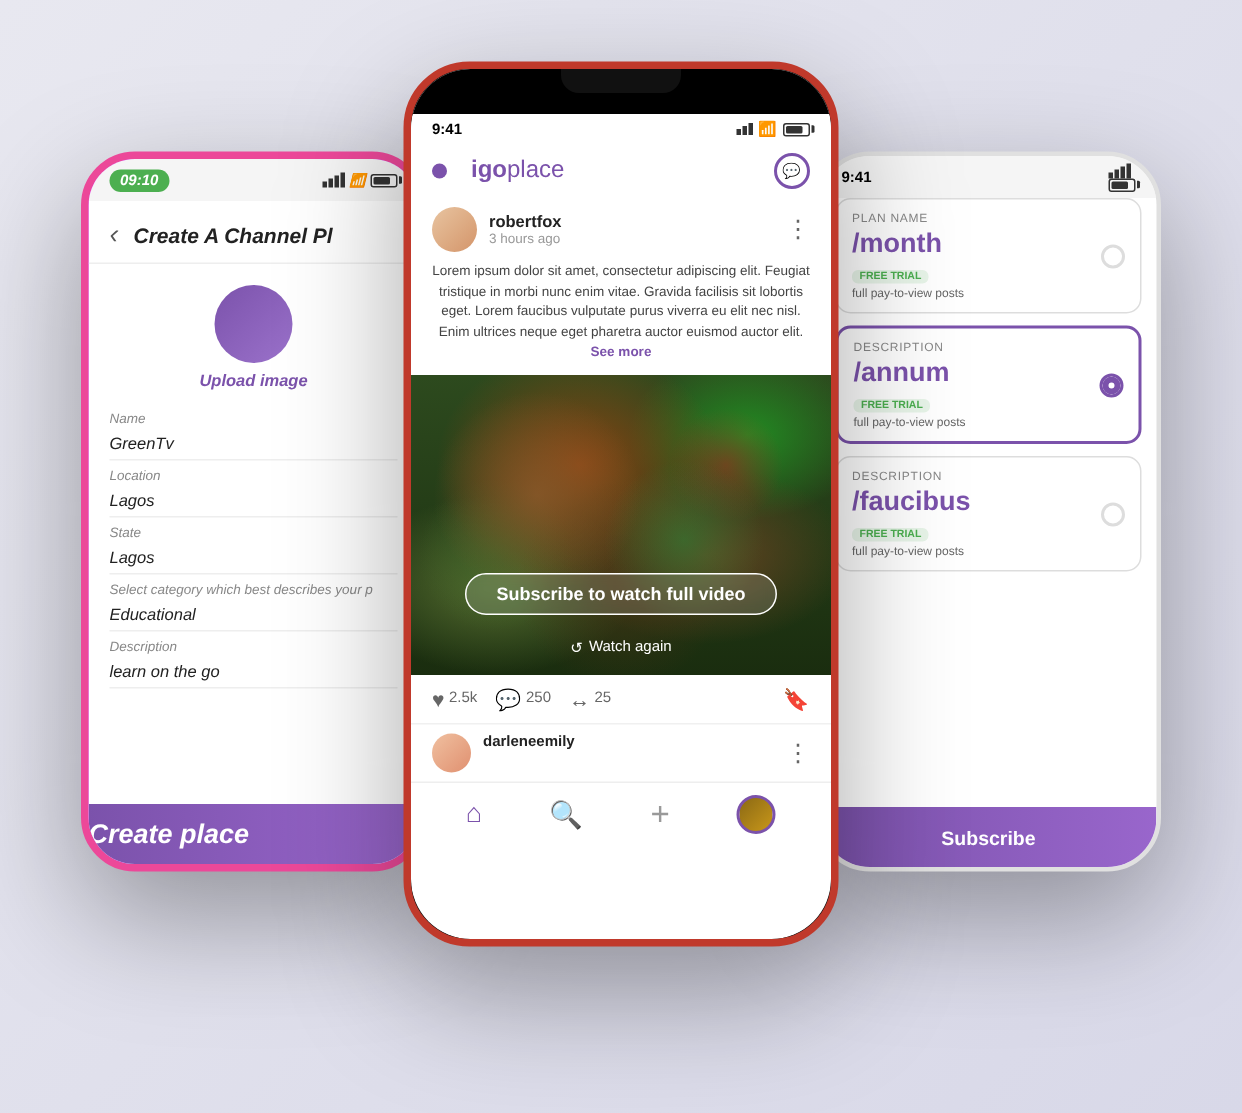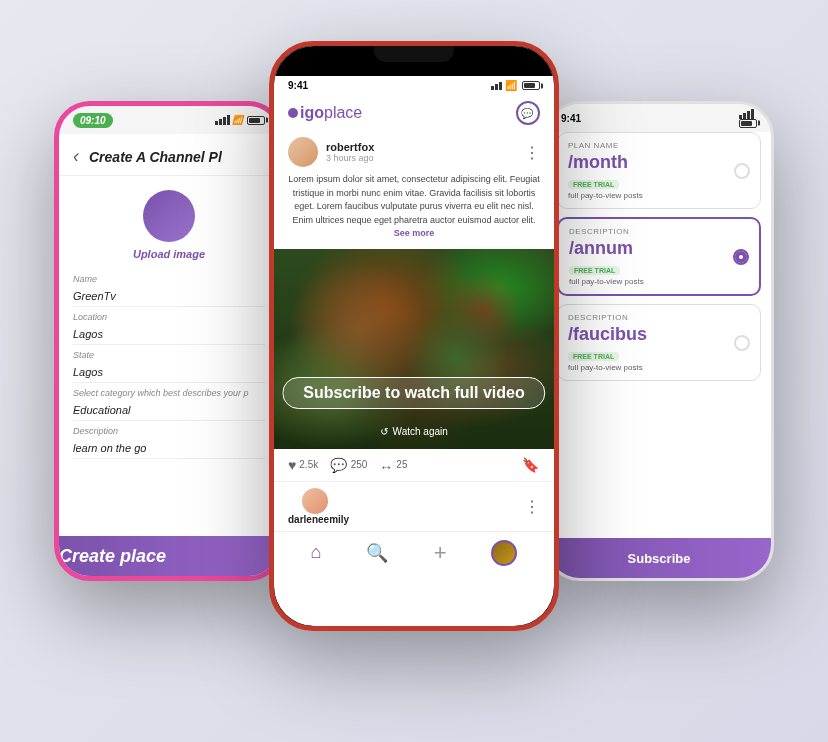--- a/index.html
+++ b/index.html
@@ -231,21 +231,21 @@
     .app-header {
       display: flex;
       justify-content: space-between;
       align-items: center;
       padding: 6px 14px;
     }
 
     .app-logo {
       display: flex;
       align-items: center;
-      gap: 2px;
+      gap: 16px;
     }
 
     .logo-dot {
       width: 10px;
       height: 10px;
       background: #7B52AB;
       border-radius: 50%;
     }
 
     .logo-text {
@@ -342,21 +342,21 @@
     .subscribe-btn {
       position: absolute;
       bottom: 40px;
       left: 50%;
       transform: translateX(-50%);
       background: rgba(255,255,255,0.15);
       border: 1.5px solid white;
       color: white;
       padding: 6px 20px;
       border-radius: 20px;
-      font-size: 16px;
+      font-size: 12px;
       font-weight: 600;
       white-space: nowrap;
       backdrop-filter: blur(4px);
       margin-top: 15px;
     }
 
     .watch-again-btn {
       position: absolute;
       bottom: 12px;
       left: 50%;
@@ -727,21 +727,21 @@
           </div>
           <div class="action-item">
             <span class="action-icon">↔</span>
             <span>25</span>
           </div>
         </div>
         <span class="bookmark-icon">🔖</span>
       </div>
 
       <div class="bottom-post-user">
-        <div style="display:flex;align-items:center;flex-direction:column;">
+        <div style="display:flex;">
           <div class="bottom-author-avatar"></div>
           <span style="font-size:10px;font-weight:600;color:#222;">darleneemily</span>
         </div>
         <span style="font-size:16px;color:#666;">⋮</span>
       </div>
 
       <div class="bottom-nav">
         <span class="nav-icon active">⌂</span>
         <span class="nav-icon">🔍</span>
         <span class="nav-icon" style="font-size:22px;font-weight:300;">+</span>

